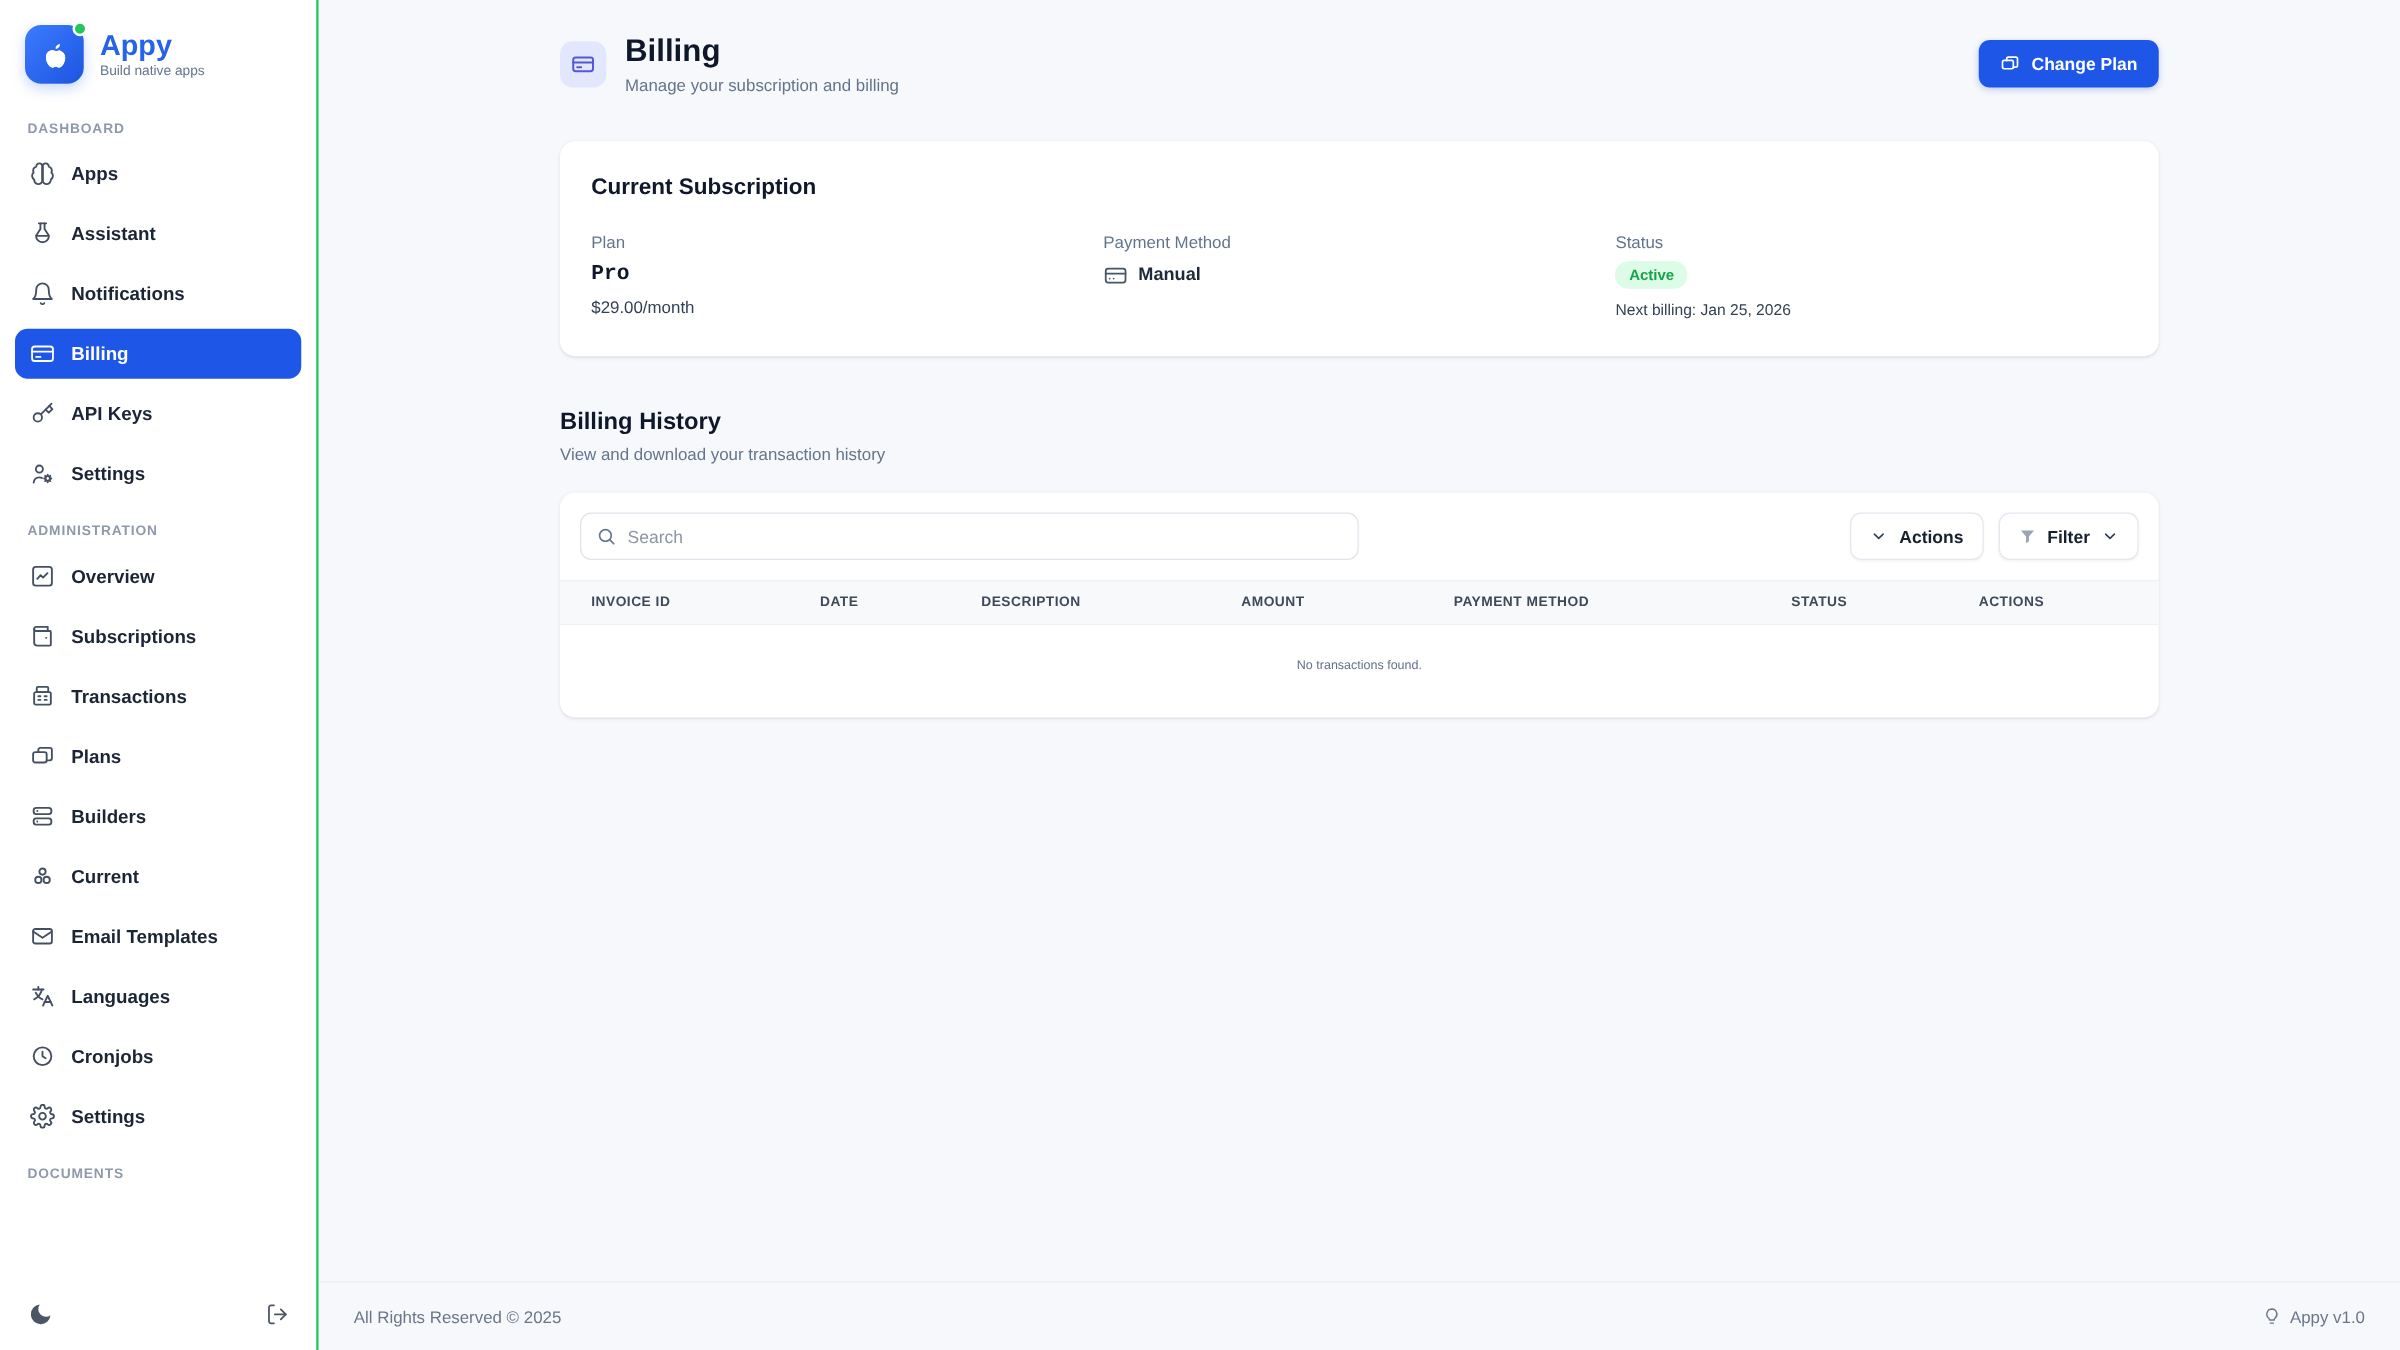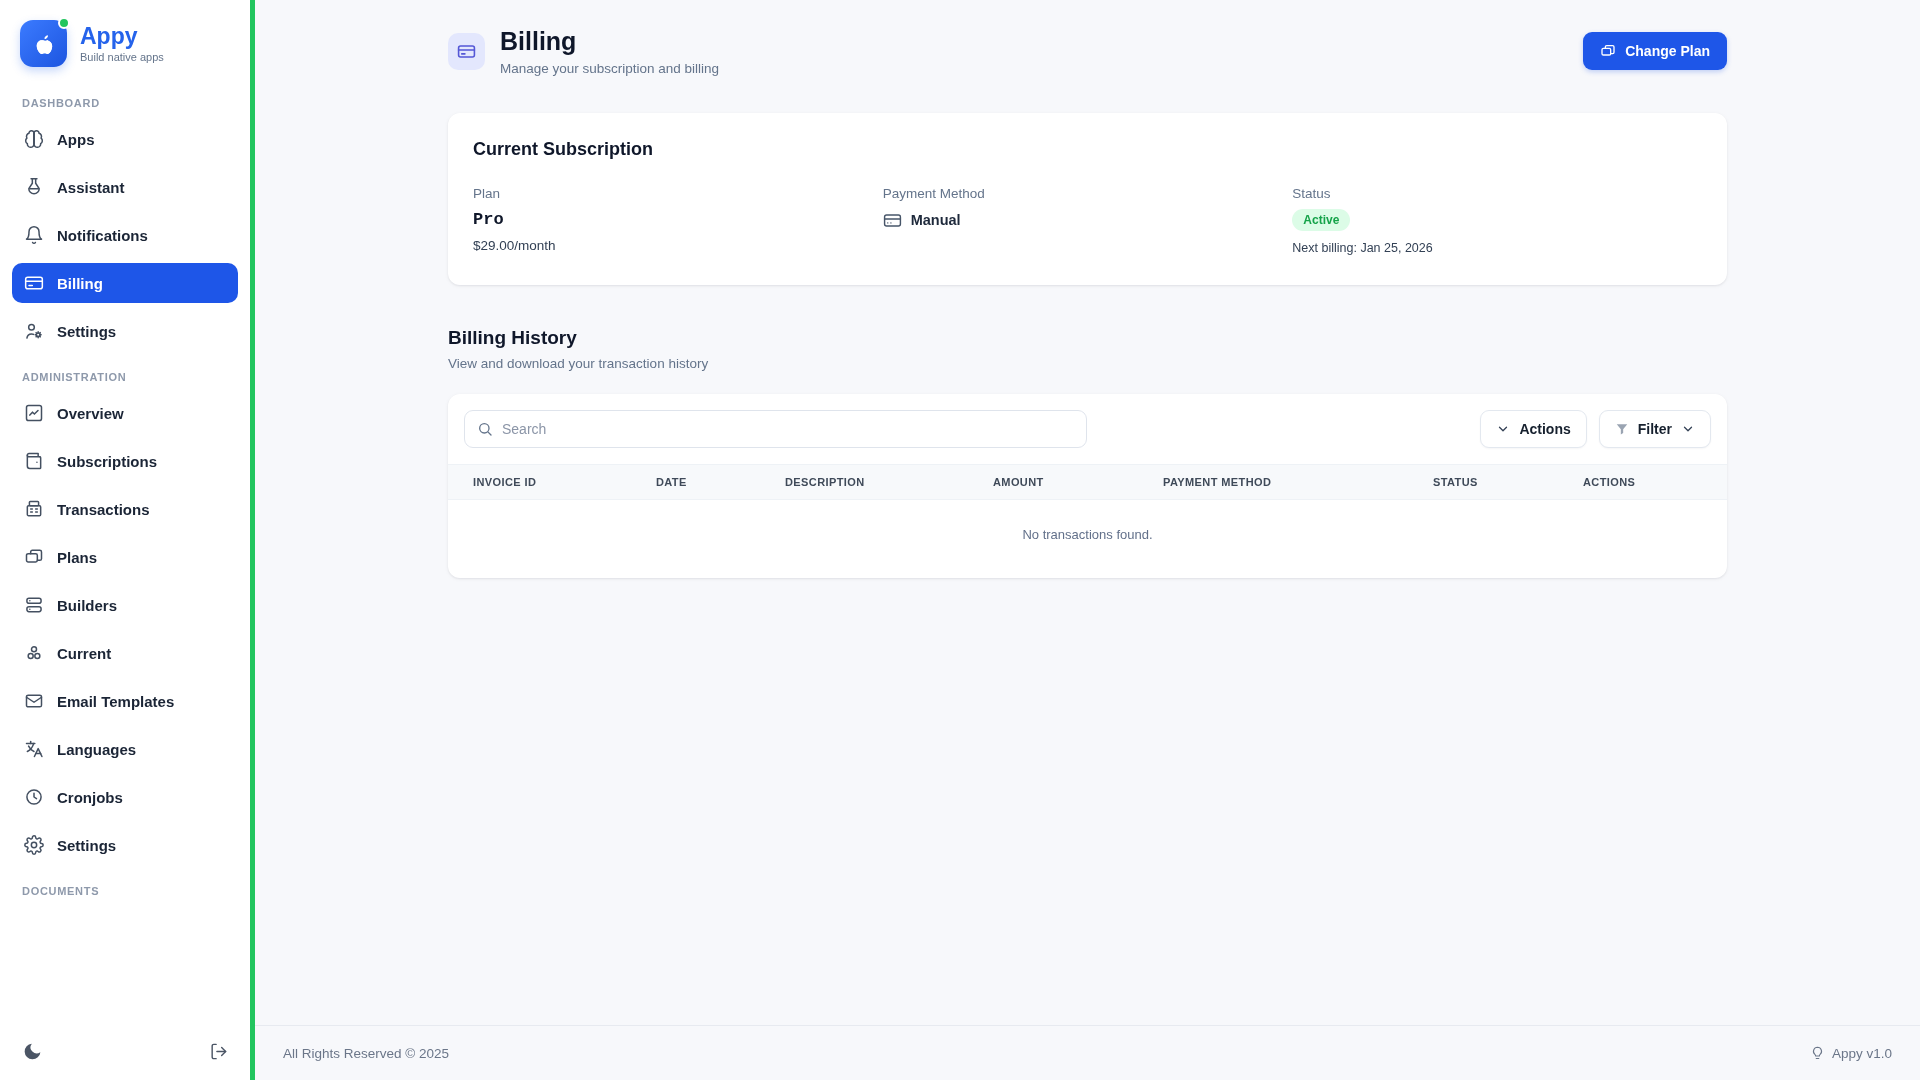--- a/index.html
+++ b/index.html
@@ -10,21 +10,21 @@
     color:#0f172a;
     overflow:hidden;
     display:flex;
   }
   svg { display:block; }
 
   
   .sidebar {
     width:255px; min-width:255px; height:1080px;
     background:#ffffff;
-    border-right:5px solid #22c55e;
+    border-right:2px solid #22c55e;
     display:flex; flex-direction:column;
   }
   .logo-block { display:flex; align-items:center; gap:13px; padding:20px 20px 6px 20px; }
   .logo-tile {
     position:relative; width:47px; height:47px; border-radius:13px;
     background:linear-gradient(135deg,#3b7bff 0%,#1d55e0 100%);
     display:flex; align-items:center; justify-content:center;
     box-shadow:0 4px 10px rgba(37,99,235,.25);
   }
   .logo-tile svg { width:27px; height:27px; }
@@ -126,21 +126,21 @@
   .btn-secondary .chev { width:14px; height:14px; color:#334155; }
   .btn-secondary .funnel { width:14px; height:14px; color:#9aa4b2; }
 
   table.history-table { width:100%; border-collapse:collapse; table-layout:fixed; }
   .history-table thead th {
     background:#f7f9fb; border-top:1px solid #eef2f6; border-bottom:1px solid #eef2f6;
     height:35px; font-size:11px; font-weight:bold; letter-spacing:.4px;
     color:#3f4a59; text-align:left; text-transform:uppercase; padding:0;
   }
   .history-table thead th:first-child { padding-left:25px; }
-  .empty-row { text-align:center; padding:27px 0 36px 0; font-size:13px; color:#62708a; }
+  .empty-row { text-align:center; padding:27px 0 36px 0; font-size:10px; color:#62708a; }
 
   .main-footer {
     height:55px; border-top:1px solid #e7eaf0;
     display:flex; align-items:center; justify-content:space-between; padding:0 28px;
     font-size:13.5px; color:#6b7689;
   }
   .footer-right { display:flex; align-items:center; gap:7px; }
   .footer-right svg { width:15px; height:15px; color:#6b7689; }
 </style>
 </head>
@@ -195,20 +195,30 @@
       </div>
       <div class="nav-item active">
         <span class="ni-icon">
           <svg viewBox="0 0 24 24" fill="none" stroke="currentColor" stroke-width="1.8" stroke-linecap="round" stroke-linejoin="round">
             <rect x="2" y="5" width="20" height="14" rx="2.5"></rect>
             <path d="M2 10h20"></path>
             <path d="M6 15h4"></path>
           </svg>
         </span>
         <span>Billing</span>
+      </div>
+      <div class="nav-item">
+        <span class="ni-icon">
+          <svg viewBox="0 0 24 24" fill="none" stroke="currentColor" stroke-width="1.8" stroke-linecap="round" stroke-linejoin="round">
+            <circle cx="7.5" cy="15.5" r="4"></circle>
+            <path d="m10.7 12.3 10-10"></path>
+            <path d="m15 8 3 3 3.5-3.5-3-3"></path>
+          </svg>
+        </span>
+        <span>API Keys</span>
       </div>
       <div class="nav-item">
         <span class="ni-icon">
           <svg viewBox="0 0 24 24" fill="none" stroke="currentColor" stroke-width="1.8" stroke-linecap="round" stroke-linejoin="round">
             <circle cx="9" cy="7.5" r="3.4"></circle>
             <path d="M3.5 20.5c.4-3 2.6-5 5.5-5 .9 0 1.8.2 2.5.6"></path>
             <circle cx="17" cy="16.5" r="2.2"></circle>
             <path d="M17 12.9v1.2M17 18.9v1.2M20.5 16.5h-1.2M14.7 16.5h-1.2M19.5 14l-.9.9M15.4 18.1l-.9.9M19.5 19l-.9-.9M15.4 14.9l-.9-.9"></path>
           </svg>
         </span>

